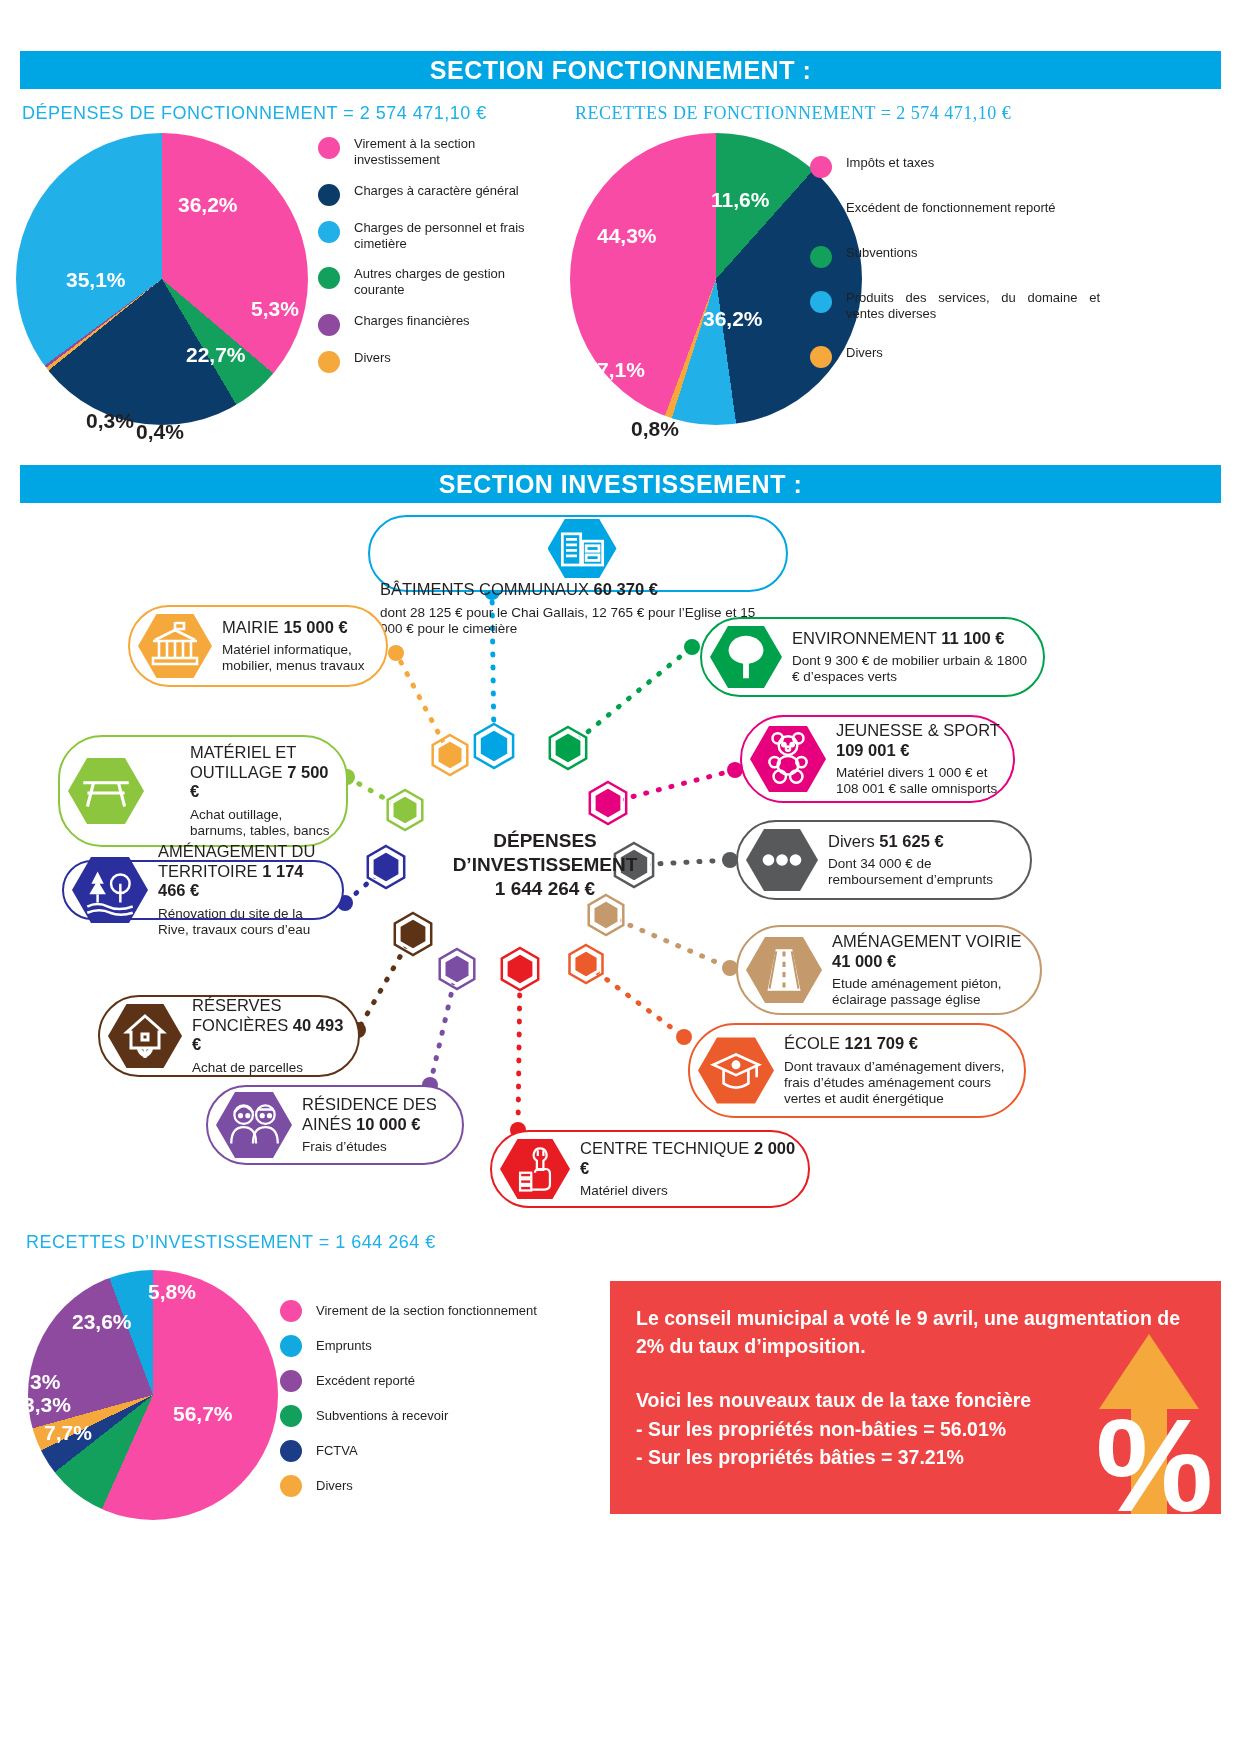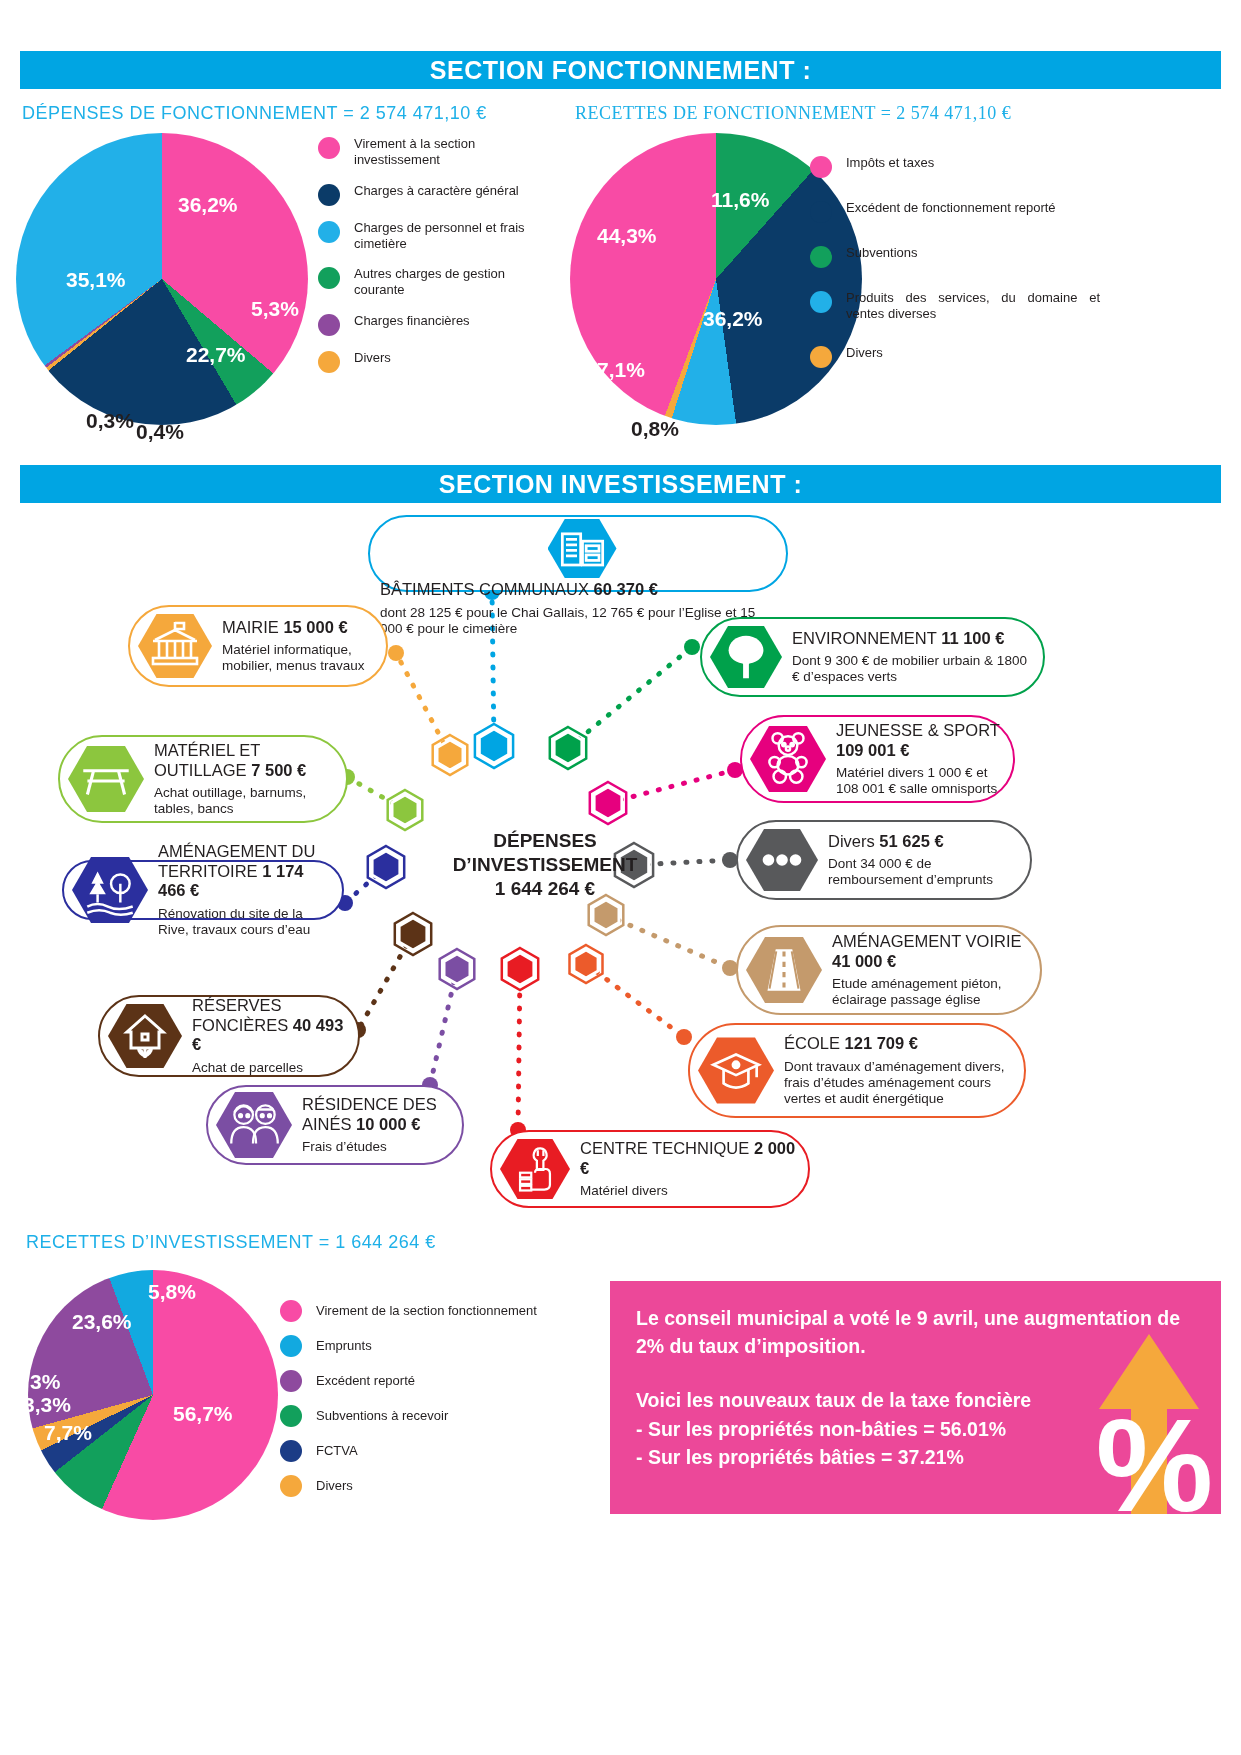--- a/index.html
+++ b/index.html
@@ -54,21 +54,21 @@
   .hex svg{display:block;}
   .ntext{padding:0 10px;flex:1 1 auto;}
   .nhead{font-size:16.5px;color:#231f20;line-height:1.2;}
   .nhead b{font-weight:bold;}
   .ndesc{font-size:13.5px;color:#231f20;line-height:1.18;margin-top:5px;}
 
   #center-label{position:absolute;left:430px;top:324px;width:230px;text-align:center;
     font-size:19px;font-weight:bold;line-height:1.25;color:#231f20;}
 
   
-  #taxbox{position:absolute;left:610px;top:1281px;width:611px;height:233px;background:#ec4899;
+  #taxbox{position:absolute;left:610px;top:1281px;width:611px;height:233px;background:#ef4444;
     color:#fff;box-sizing:border-box;padding:24px 26px 0 26px;overflow:hidden;}
   #taxbox .l1{font-size:19.5px;font-weight:bold;line-height:1.42;}
   #taxbox .l2{font-size:19.5px;font-weight:bold;line-height:1.45;margin-top:26px;}
   #taxbox .l3{font-size:19.5px;font-weight:bold;line-height:1.45;}
   #arrow{position:absolute;right:0;bottom:0;width:240px;height:200px;pointer-events:none;}
 </style>
 </head>
 <body>
 
 <div class="band" id="band-fonctionnement">SECTION FONCTIONNEMENT :</div>
@@ -250,21 +250,21 @@
             <rect x="27" y="34" width="6" height="18"></rect>
             <path d="M30 40 l-6-6 h12 z"></path>
           </g>
         </svg>
       </div>
       <div class="ntext">
         <div class="nhead"><span>ENVIRONNEMENT </span><b>11 100 €</b></div>
         <div class="ndesc">Dont 9 300 € de mobilier urbain &amp; 1800 € d’espaces verts</div>
       </div>
     </div>
-    <div class="node" style="left: 58px; top: 230px; width: 290px; height: 88px; border-color: rgb(140, 198, 62); border-radius: 44px;">
+    <div class="node" style="left: 58px; top: 230px; width: 290px; height: 112px; border-color: rgb(140, 198, 62); border-radius: 44px; gap: 36px;">
       <div class="hex" style="width: 76px; height: 70px; background: rgb(140, 198, 62); margin-left: 8px;">
         <svg width="62" height="62" viewBox="0 0 60 60">
           <g fill="none" stroke="#fff" stroke-width="3">
             <line x1="8" y1="22" x2="52" y2="22"></line>
             <line x1="12" y1="32" x2="48" y2="32"></line>
             <line x1="18" y1="22" x2="12" y2="45"></line>
             <line x1="42" y1="22" x2="48" y2="45"></line>
           </g>
         </svg>
       </div>

